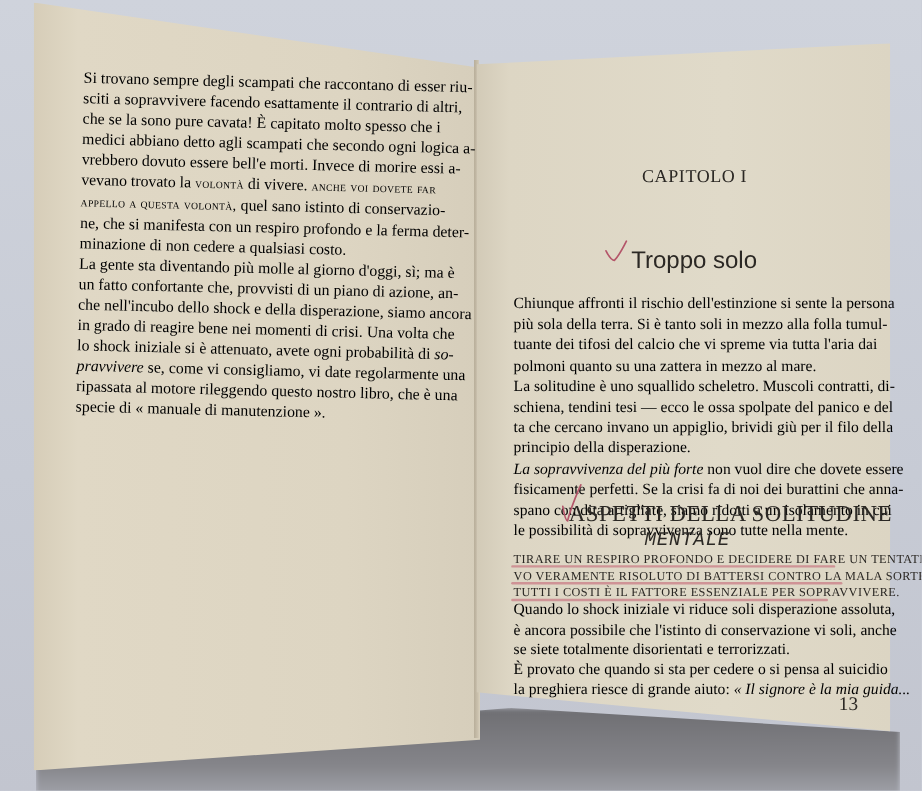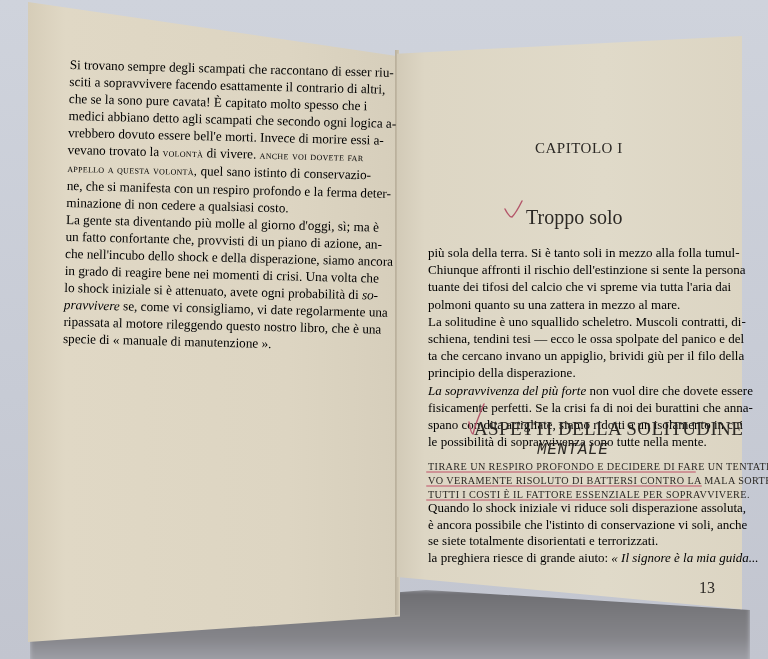--- a/index.html
+++ b/index.html
@@ -50,21 +50,21 @@
     .line { display: block; }
     .sc { font-variant: small-caps; letter-spacing: 0.3px; font-size: 12px; }
     .it { font-style: italic; }
     .chapter {
       position: absolute; left: 535px; top: 140px;
       font-family: "Liberation Serif", serif; font-size: 15px;
       letter-spacing: 0.5px; color: #2b2824;
     }
     .title {
       position: absolute; left: 526px; top: 206px;
-      font-family: Liberation Serif, serif; font-size: 20px;
+      font-family: Liberation Sans, sans-serif; font-size: 20px;
       color: #2b2824;
     }
     .right-text {
       left: 428px; top: 244px; font-size: 13px; line-height: 17.2px;
     }
     .section-title {
       position: absolute; left: 474px; top: 418px;
       font-family: "Liberation Serif", serif; font-size: 19px; letter-spacing: 0.4px;
       color: #2b2824;
     }
@@ -126,22 +126,22 @@
   </div>
 
   <div class="chapter">CAPITOLO I</div>
 
   <svg class="check" style="left:503px;top:199px;" width="22" height="22" viewBox="0 0 22 22">
     <path d="M2 10 Q6 18 9 18 Q13 14 19 2" fill="none" stroke="#b4566a" stroke-width="1.4" stroke-linecap="round"></path>
   </svg>
   <div class="title">Troppo solo</div>
 
   <div class="text-block right-text">
+    <span class="line">Chiunque affronti il rischio dell'estinzione si sente la persona</span>
     <span class="line">più sola della terra. Si è tanto soli in mezzo alla folla tumul-</span>
-    <span class="line">Chiunque affronti il rischio dell'estinzione si sente la persona</span>
     <span class="line">tuante dei tifosi del calcio che vi spreme via tutta l'aria dai</span>
     <span class="line">polmoni quanto su una zattera in mezzo al mare.</span>
     <span class="line">La solitudine è uno squallido scheletro. Muscoli contratti, di-</span>
     <span class="line">schiena, tendini tesi — ecco le ossa spolpate del panico e del</span>
     <span class="line">ta che cercano invano un appiglio, brividi giù per il filo della</span>
     <span class="line">principio della disperazione.</span>
     <span class="line"><span class="it">La sopravvivenza del più forte</span><span> non vuol dire che dovete essere</span></span>
     <span class="line">fisicamente perfetti. Se la crisi fa di noi dei burattini che anna-</span>
     <span class="line">spano con dita artigliate, siamo ridotti a un isolamento in cui</span>
     <span class="line">le possibilità di sopravvivenza sono tutte nella mente.</span>
@@ -156,17 +156,18 @@
   <div class="caps-block">
     <span class="caps-line"><span>TIRARE UN RESPIRO PROFONDO E DECIDERE DI FARE UN TENTATI-</span><span class="underline" style="top:11px;width:270px;"></span></span>
     <span class="caps-line"><span>VO VERAMENTE RISOLUTO DI BATTERSI CONTRO LA MALA SORTE A</span><span class="underline" style="top:11px;width:276px;"></span></span>
     <span class="caps-line"><span>TUTTI I COSTI È IL FATTORE ESSENZIALE PER SOPRAVVIVERE.</span><span class="underline" style="top:11px;width:264px;"></span></span>
   </div>
 
   <div class="text-block body-after">
     <span class="line">Quando lo shock iniziale vi riduce soli disperazione assoluta,</span>
     <span class="line">è ancora possibile che l'istinto di conservazione vi soli, anche</span>
     <span class="line">se siete totalmente disorientati e terrorizzati.</span>
+    <span class="line">È provato che quando si sta per cedere o si pensa al suicidio</span>
     <span class="line"><span>la preghiera riesce di grande aiuto: </span><span class="it">« Il signore è la mia guida...</span></span>
   </div>
 
   <div class="page-number">13</div>
 </div>
 
 </body></html>

